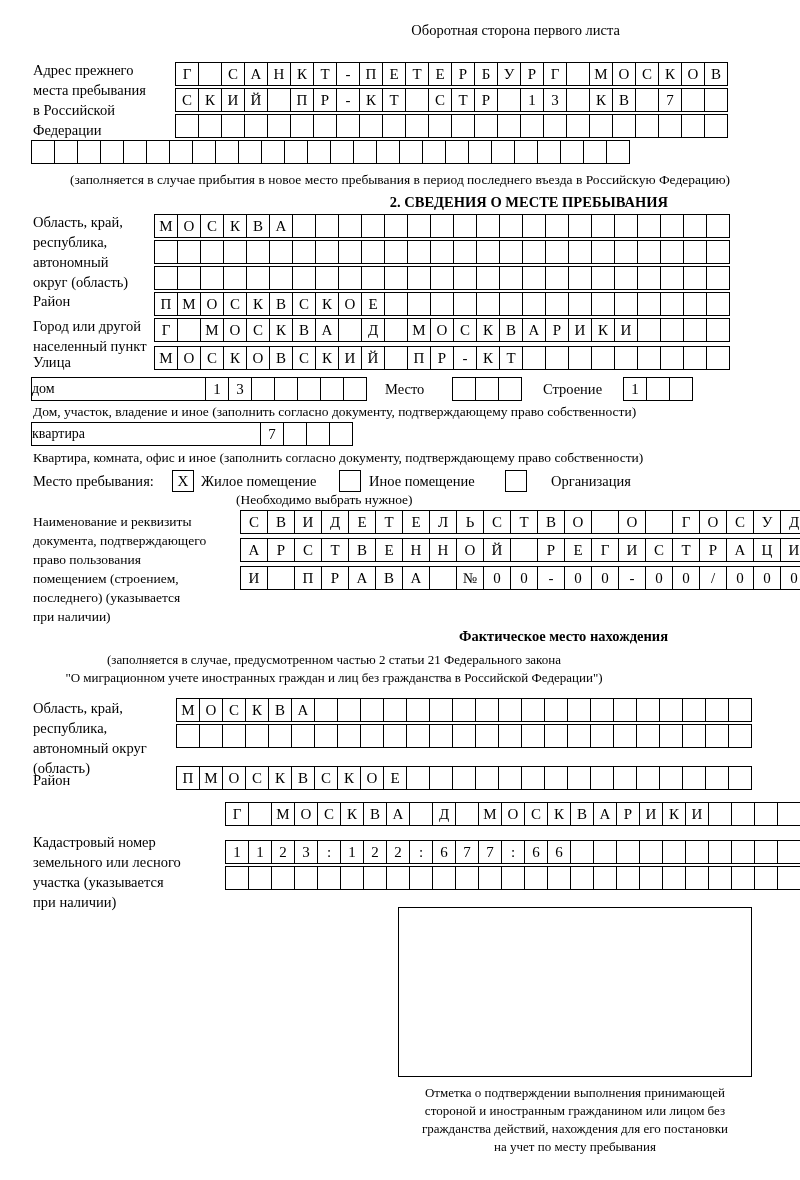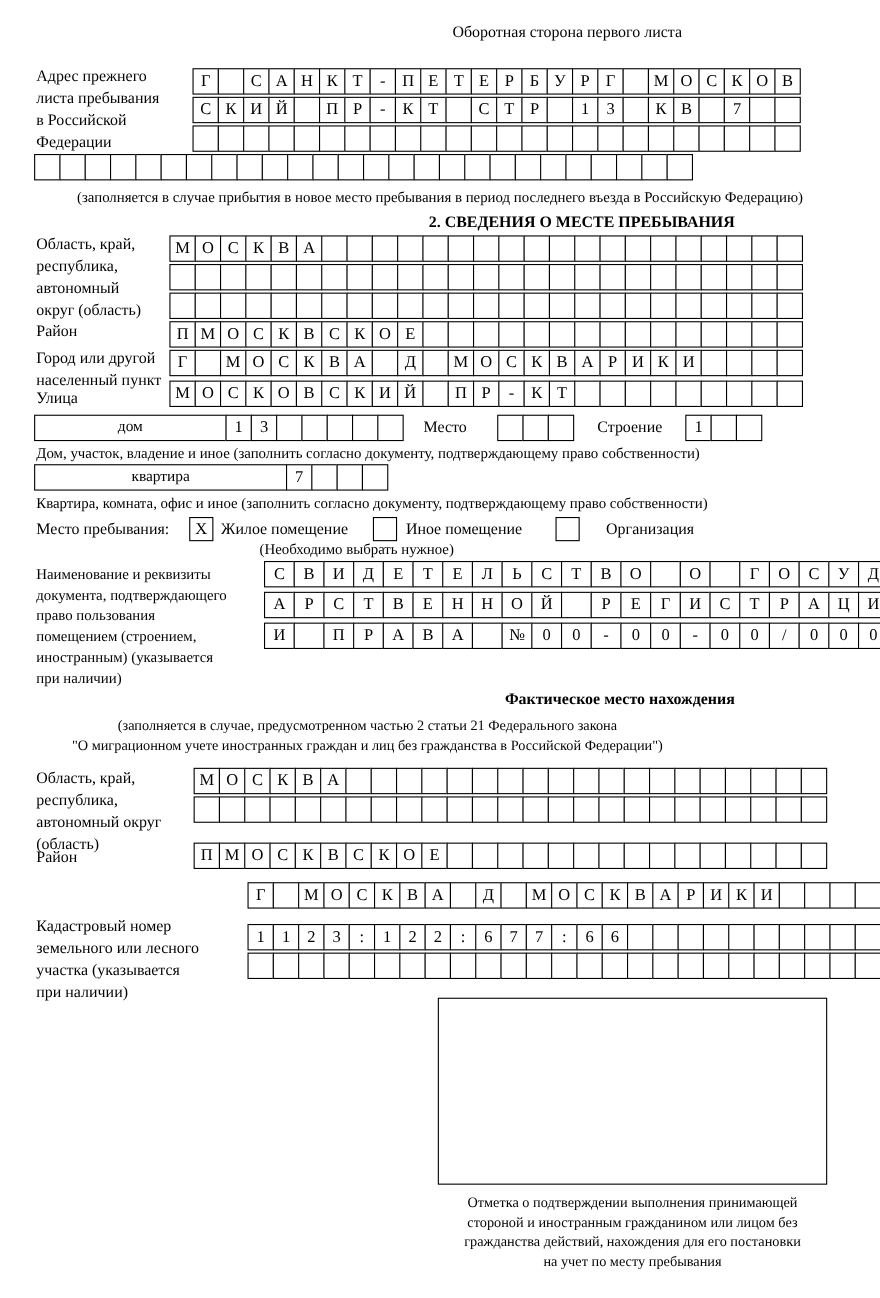--- a/index.html
+++ b/index.html
@@ -60,21 +60,20 @@
     background: #fff;
   }
   .cell.wide { width: 28px; }
 
   .textbox {
     border: 1px solid #000;
     box-sizing: border-box;
     height: 24px;
     font-size: 14px;
     line-height: 22px;
-    text-align: center;
   }
 
   .inline-lbl { font-size: 14.5px; line-height: 24px; }
 
   .checkbox {
     width: 22px; height: 22px;
     border: 1px solid #000;
     box-sizing: border-box;
     display: inline-block;
     text-align: center;
@@ -96,21 +95,21 @@
 </style>
 </head>
 <body>
 
 <div class="page">
 
   <div class="abs hdr-right">Оборотная сторона первого листа</div>
 
   <div class="abs lbl" style="left:33px; top:60px; width:145px;">
     <div>Адрес прежнего</div>
-    <div>листа пребывания</div>
+    <div>места пребывания</div>
     <div>в Российской</div>
     <div>Федерации</div>
   </div>
 
   <div class="abs cells" id="pa-row1" style="left:175px; top:62px;">
       <div class="cell">Г</div>
       <div class="cell"></div>
       <div class="cell">С</div>
       <div class="cell">А</div>
       <div class="cell">Н</div>
@@ -439,21 +438,21 @@
   <div class="abs inline-lbl" style="left:369px; top:469px;">Иное помещение</div>
   <div class="abs checkbox" style="left:505px; top:470px;"></div>
   <div class="abs inline-lbl" style="left:551px; top:469px;">Организация</div>
   <div class="abs lbl-sm" style="left:236px; top:490px;">(Необходимо выбрать нужное)</div>
 
   <div class="abs lbl-sm" style="left:33px; top:512px; width:215px;">
     <div>Наименование и реквизиты</div>
     <div>документа, подтверждающего</div>
     <div>право пользования</div>
     <div>помещением (строением,</div>
-    <div>иностранным) (указывается</div>
+    <div>последнего) (указывается</div>
     <div>при наличии)</div>
   </div>
   <div class="abs cells" id="s2-doc1" style="left:240px; top:510px;">
       <div class="cell wide">С</div>
       <div class="cell wide">В</div>
       <div class="cell wide">И</div>
       <div class="cell wide">Д</div>
       <div class="cell wide">Е</div>
       <div class="cell wide">Т</div>
       <div class="cell wide">Е</div>

